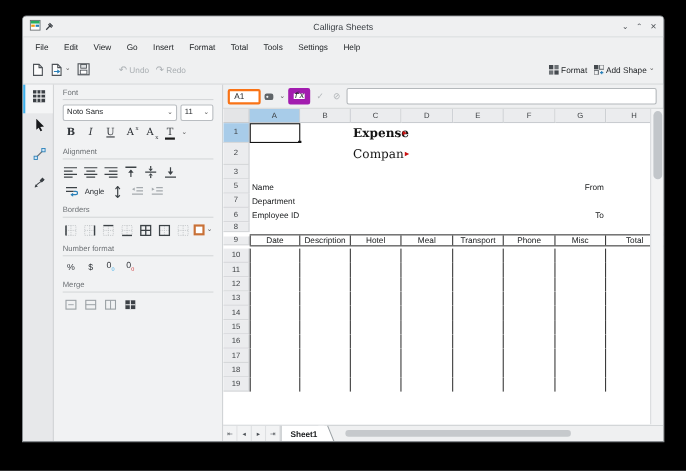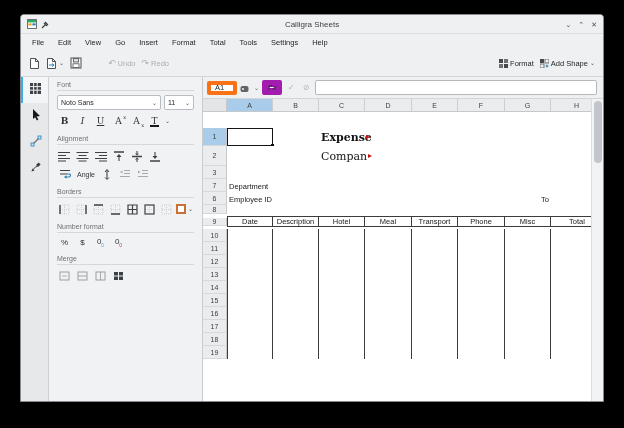--- a/index.html
+++ b/index.html
@@ -54,23 +54,23 @@
   .tcolor-bar{position:absolute;bottom:1px;left:3px;right:3px;height:2px;background:#1a1a1a;}
   .angle-label{font-size:7px;color:#2f3338;padding:0 2px;}
   .swatch{width:10px;height:10px;background:#fff;border:2px solid #c87137;box-sizing:border-box;}
   .numfmt{font-size:8px;color:#2f3338;position:relative;width:15px;text-align:center;}
   .acc-b{color:#3daee9;font-size:5px;vertical-align:sub;}
   .acc-r{color:#d03030;font-size:5px;vertical-align:sub;}
   
   .sheetarea{flex:1;display:flex;flex-direction:column;min-width:0;background:#eff0f1;}
   .formulabar{height:21px;display:flex;align-items:center;padding:0 4px;gap:3px;
               border-bottom:1px solid #d3d5d7;flex:0 0 auto;}
-  .namebox{width:30px;height:14px;background:#fff;border:4px solid #f97316;border-radius:2px;
+  .namebox{width:30px;height:14px;background:#fff;border:2px solid #f97316;border-radius:2px;
            font-size:7.5px;display:flex;align-items:center;padding-left:4px;box-sizing:border-box;}
-  .fx-btn{width:20px;height:15px;background:#fff;border:7px solid #a21caf;border-radius:2px;
+  .fx-btn{width:20px;height:15px;background:#fff;border:5px solid #a21caf;border-radius:2px;
           display:flex;align-items:center;justify-content:center;box-sizing:border-box;
           font-family:Liberation Mono, monospace;font-style:italic;font-size:8px;}
   .fb-ico{font-size:8px;color:#b0b4b7;width:12px;text-align:center;}
   .formula-input{flex:1;height:15px;background:#fff;border:1px solid #b4b8bb;border-radius:2px;
                  box-sizing:border-box;margin-right:2px;font-size:7.5px;padding:0 3px;outline:none;
                  font-family:"Liberation Sans",sans-serif;}
   .gridwrap{flex:1;position:relative;background:#fff;overflow:hidden;}
   .colhdr-row{display:flex;height:13px;}
   .corner{width:24px;background:#e4e5e7;border-right:1px solid #c6c9cc;border-bottom:1px solid #c6c9cc;box-sizing:border-box;flex:0 0 auto;}
   .colhdr{background:#ebecee;border-right:1px solid #cdd0d3;border-bottom:1px solid #c6c9cc;
@@ -431,40 +431,47 @@
               <div class="corner"></div>
               <div class="colhdr hl" style="width: 46px;">A</div>
               <div class="colhdr" style="width: 46px;">B</div>
               <div class="colhdr" style="width: 46px;">C</div>
               <div class="colhdr" style="width: 47px;">D</div>
               <div class="colhdr" style="width: 46px;">E</div>
               <div class="colhdr" style="width: 47px;">F</div>
               <div class="colhdr" style="width: 46px;">G</div>
               <div class="colhdr" style="flex: 1 1 0%;">H</div>
             </div>
-            <div class="grid-row" style="height: 18px; margin-top: 16px;">
+            <div class="grid-row" style="height: 18px;">
               <div class="row-hdr hl">1</div>
               <div class="row-body">
                 <div class="selcell">
                   <div class="selhandle"></div>
                 </div>
                 <div class="cellserif" style="left: 94px; top: 50%; transform: translateY(-50%); font-weight: bold; font-size: 11px;">Expense</div>
                 <div class="ovf" style="left: 139px; top: 50%; transform: translateY(-50%);"></div>
               </div>
             </div>
             <div class="grid-row" style="height: 20px;">
               <div class="row-hdr">2</div>
               <div class="row-body">
                 <div class="cellserif" style="left: 94px; top: 50%; transform: translateY(-50%); font-size: 11px;">Compan</div>
                 <div class="ovf" style="left: 141px; top: 50%; transform: translateY(-50%);"></div>
               </div>
             </div>
             <div class="grid-row" style="height: 13px;">
               <div class="row-hdr">3</div>
               <div class="row-body"></div>
+            </div>
+            <div class="grid-row" style="height: 13px;">
+              <div class="row-hdr">5</div>
+              <div class="row-body">
+                <div class="celltxt" style="left: 2px; top: 50%; transform: translateY(-50%);">Name</div>
+                <div class="celltxt" style="left: 278px; width: 44px; text-align: right; top: 50%; transform: translateY(-50%);">From</div>
+              </div>
             </div>
             <div class="grid-row" style="height: 13px;">
               <div class="row-hdr">7</div>
               <div class="row-body">
                 <div class="celltxt" style="left: 2px; top: 50%; transform: translateY(-50%);">Department</div>
               </div>
             </div>
             <div class="grid-row" style="height: 13px;">
               <div class="row-hdr">6</div>
               <div class="row-body">
@@ -617,16 +624,27 @@
                 <div class="tcell vline" style="width: 47px;"></div>
                 <div class="tcell vline" style="width: 46px;"></div>
                 <div class="tcell" style="flex: 1 1 0%;"></div>
               </div>
             </div>
           </div>
         <div class="vscroll">
           <div class="vthumb"></div>
         </div>
       </div>
+      <div class="tabbar">
+        <span class="navbtn">⇤</span>
+        <span class="navbtn">◂</span>
+        <span class="navbtn">▸</span>
+        <span class="navbtn">⇥</span>
+        <span class="sheettab">Sheet1</span>
+        <span class="tab-slant"></span>
+        <div class="hscroll">
+          <div class="hthumb"></div>
+        </div>
+      </div>
     </div>
   </div>
 
 </div>
 
 </body></html>

